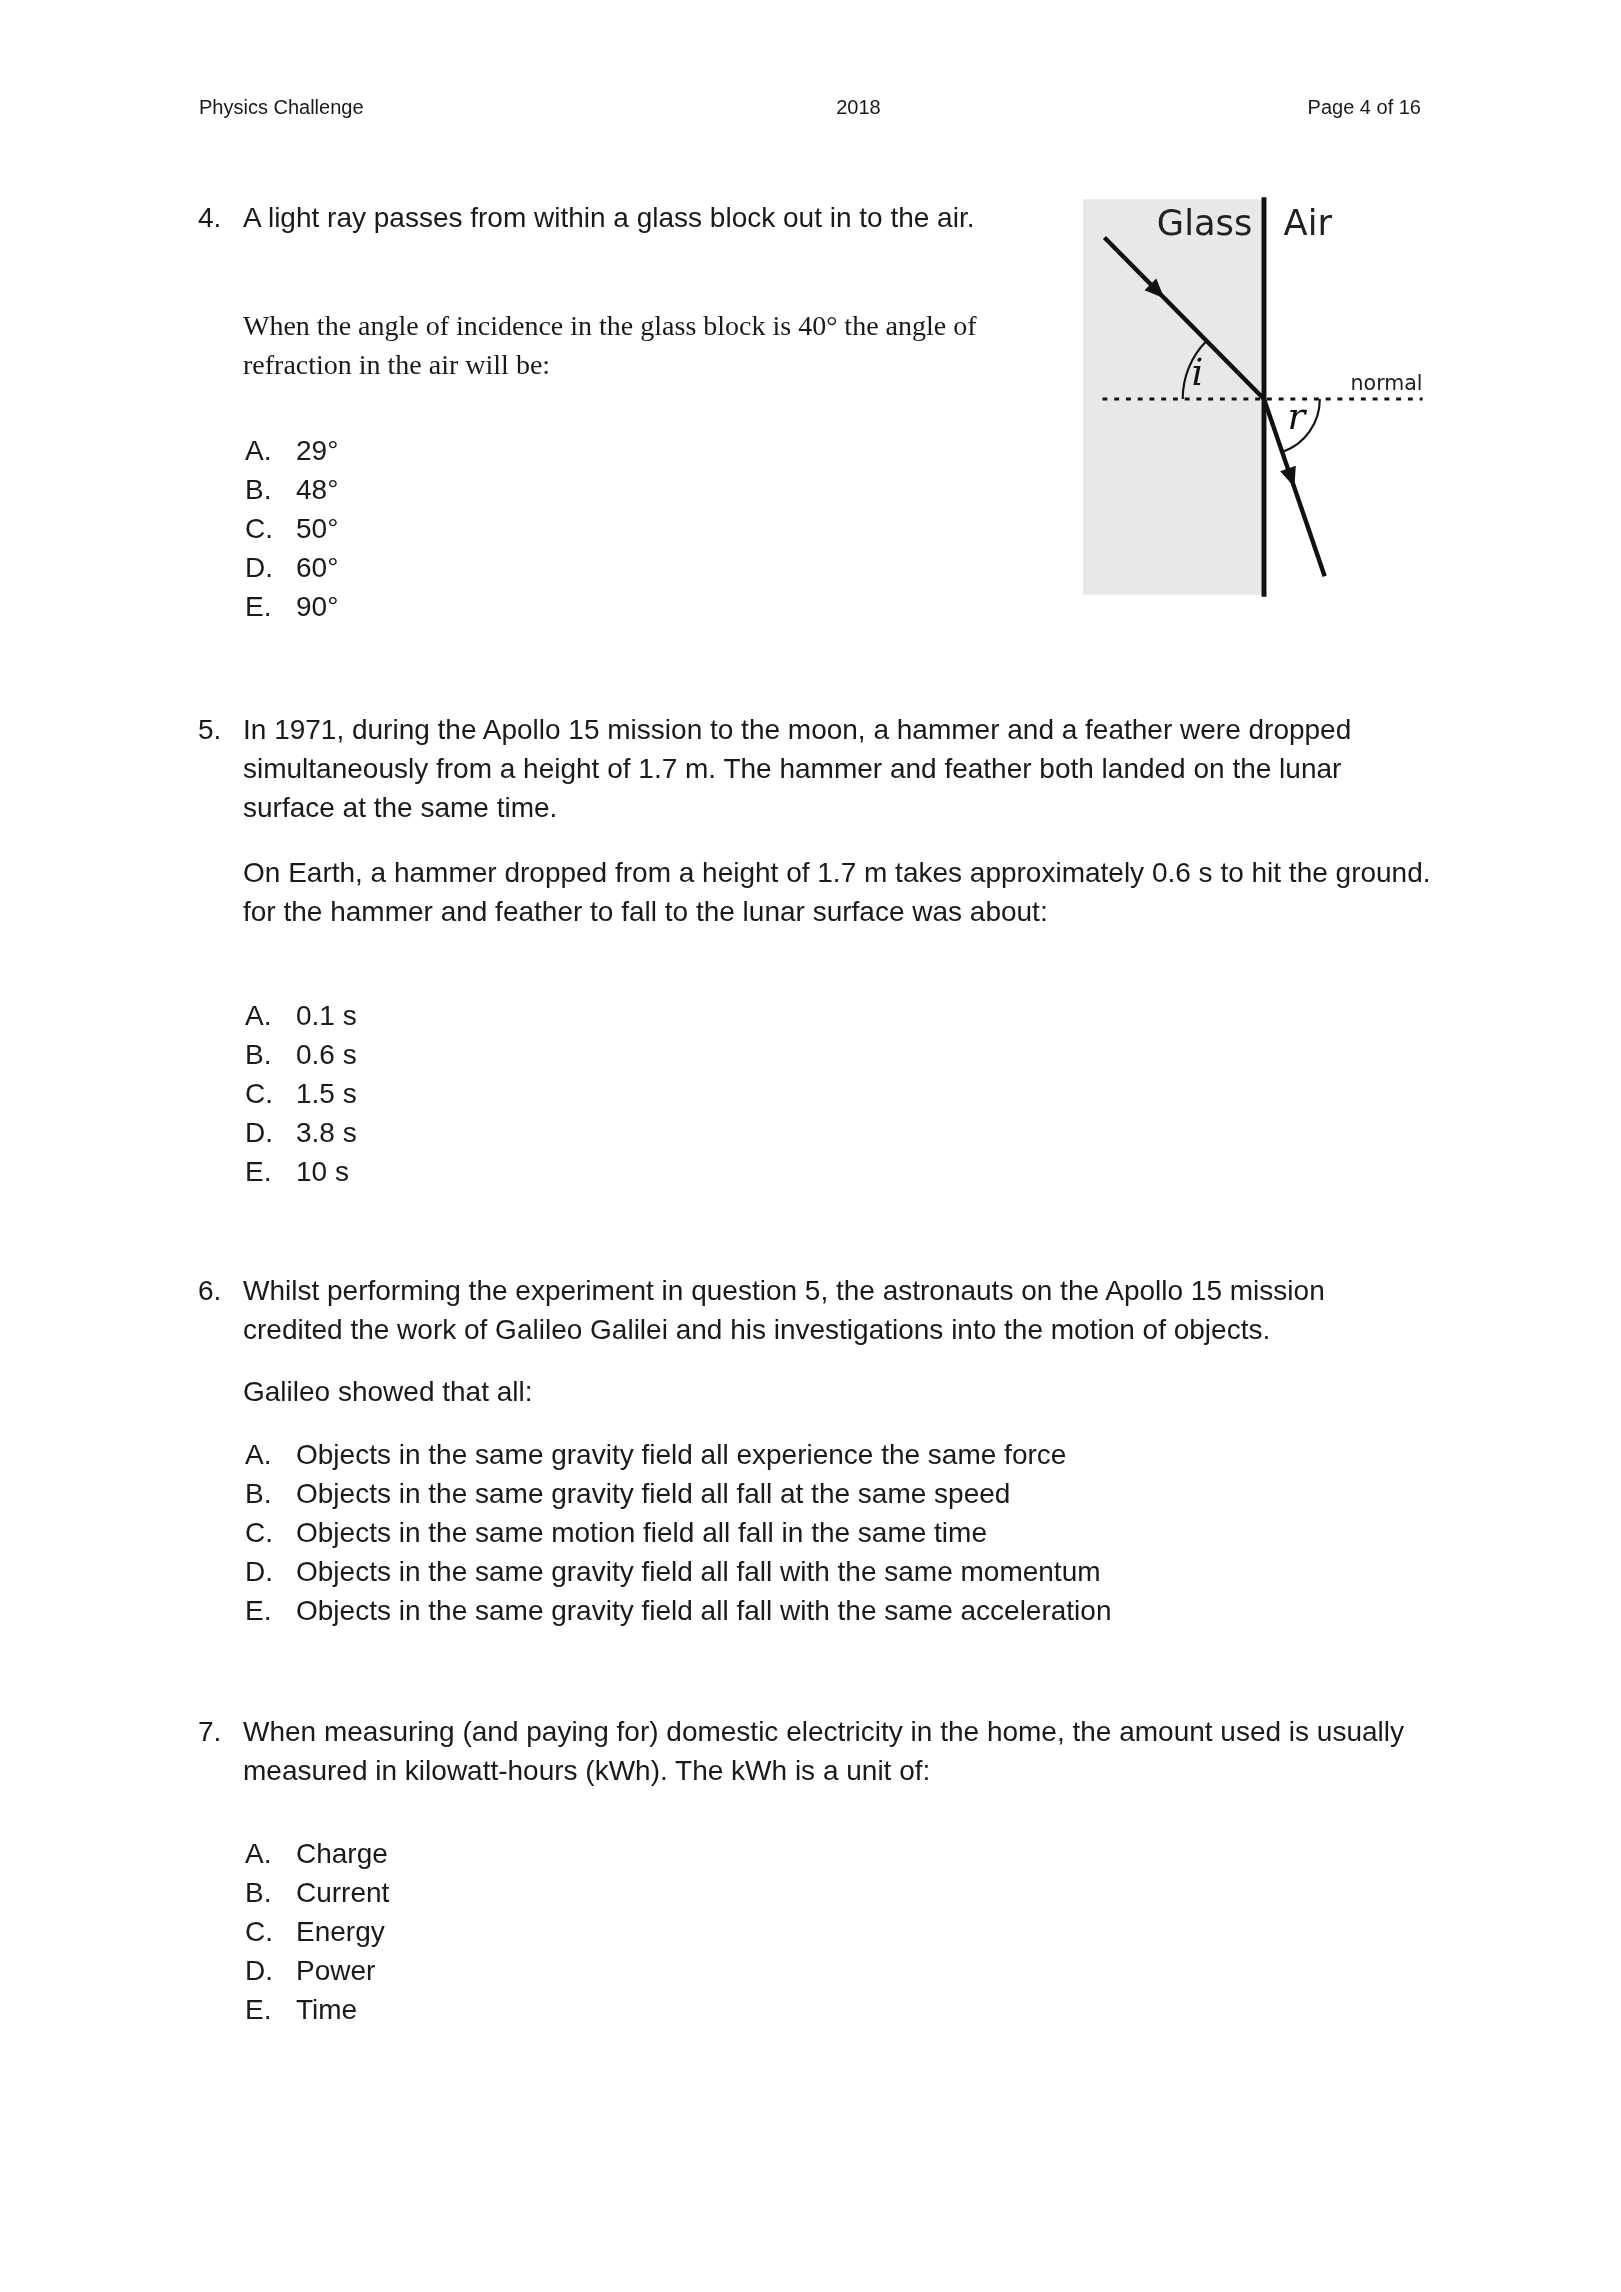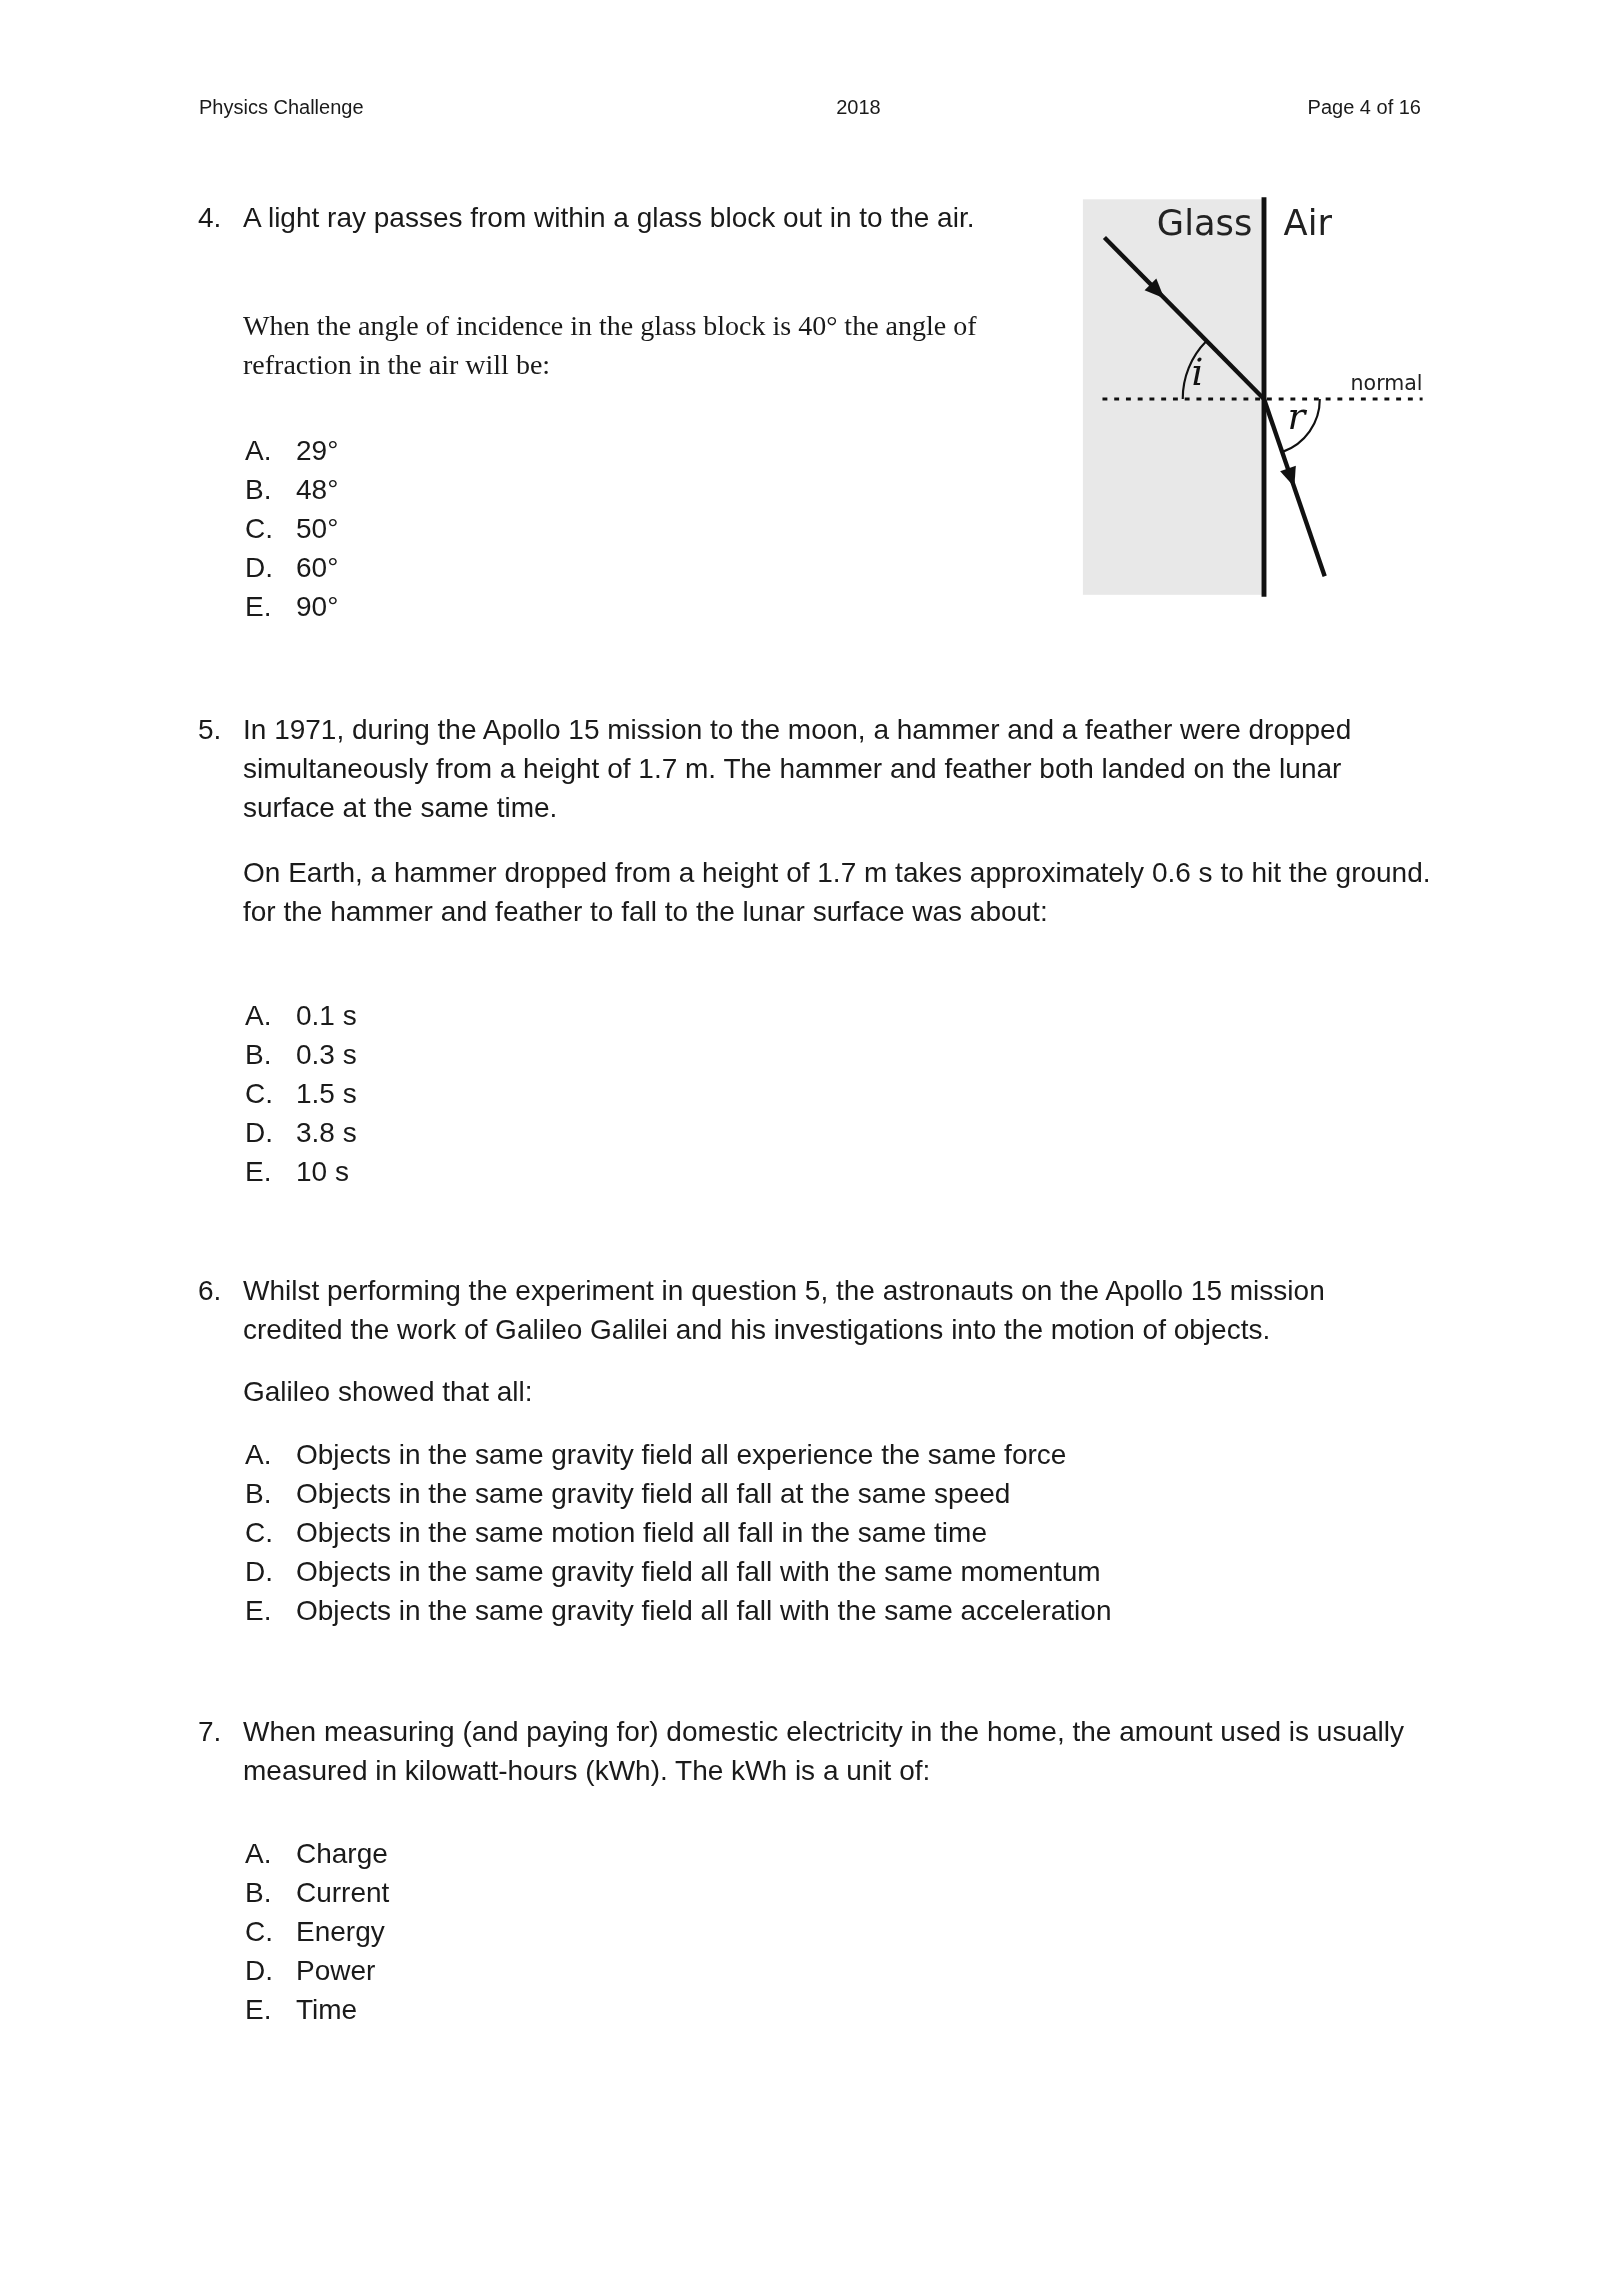--- a/index.html
+++ b/index.html
@@ -104,21 +104,21 @@
     <div class="line">On Earth, a hammer dropped from a height of 1.7 m takes approximately 0.6 s to hit the ground.</div>
     <div class="line">for the hammer and feather to fall to the lunar surface was about:</div>
   </div>
   <div class="abs" style="left:245px;top:996px;">
     <div class="opt-row">
       <span class="opt-letter">A.</span>
       <span class="opt-text">0.1 s</span>
     </div>
     <div class="opt-row">
       <span class="opt-letter">B.</span>
-      <span class="opt-text">0.3 s</span>
+      <span class="opt-text">0.6 s</span>
     </div>
     <div class="opt-row">
       <span class="opt-letter">C.</span>
       <span class="opt-text">1.5 s</span>
     </div>
     <div class="opt-row">
       <span class="opt-letter">D.</span>
       <span class="opt-text">3.8 s</span>
     </div>
     <div class="opt-row">

